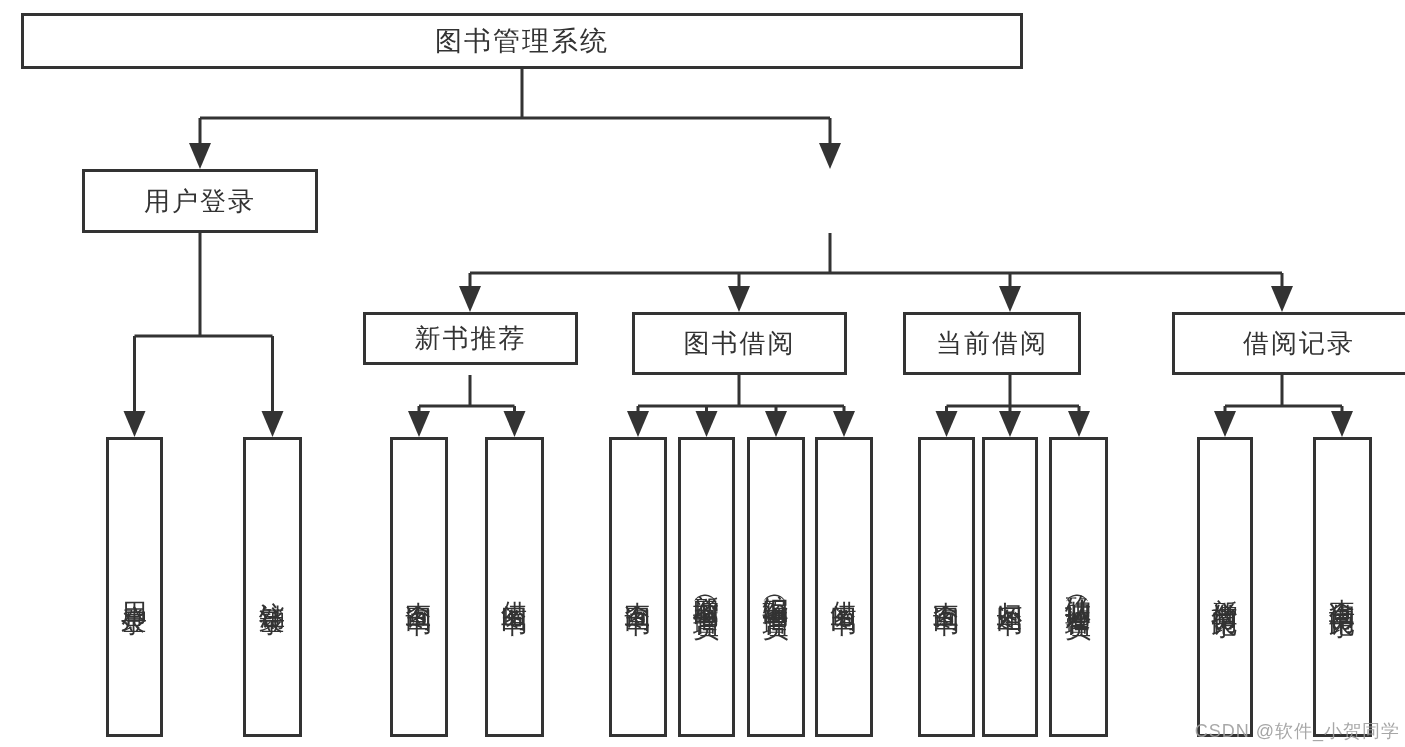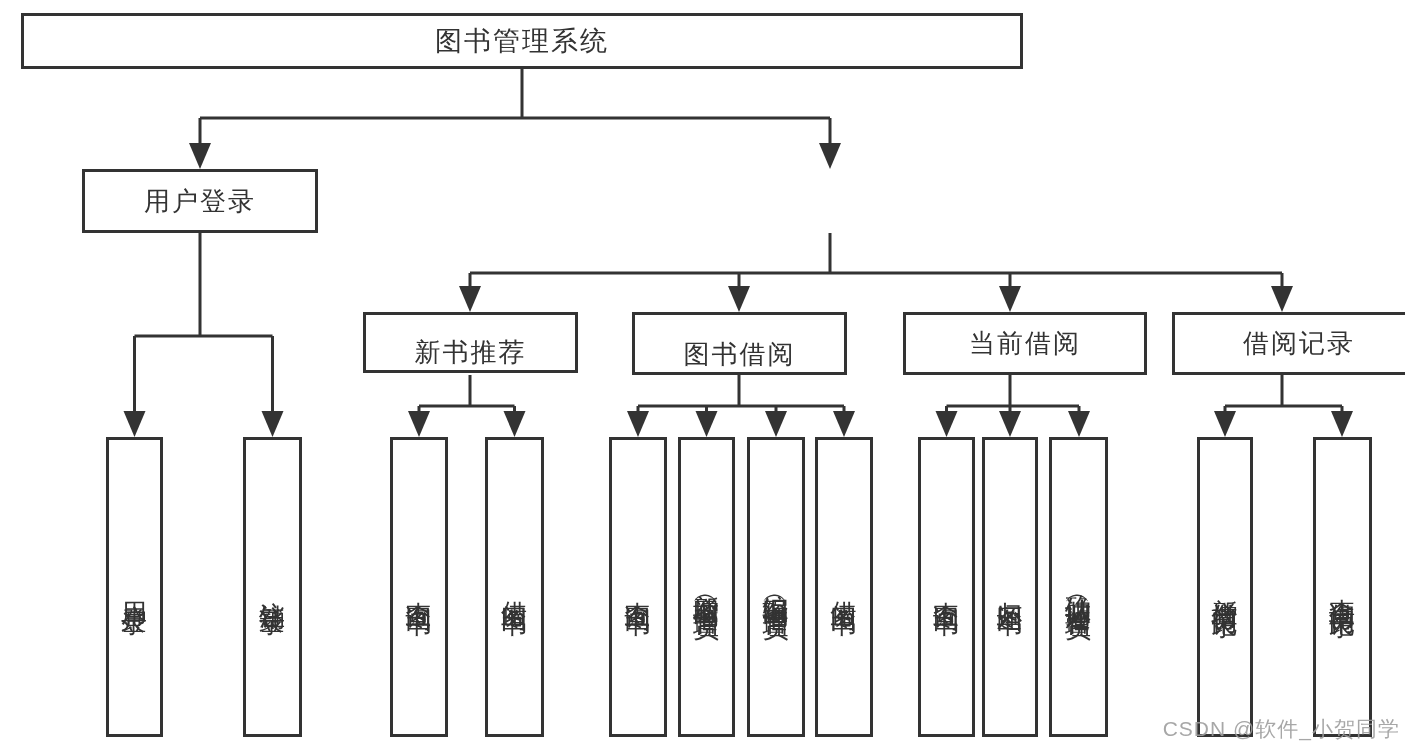--- a/index.html
+++ b/index.html
@@ -27,21 +27,21 @@
     font-size:26px;
     writing-mode:vertical-rl;
     text-orientation:mixed;
     line-height:1;
     letter-spacing:3px;
     text-align:center;
   }
   #watermark{
     position:absolute;
     right:5px;bottom:4px;
-    font-size:21px;
+    font-size:18px;
     color:#9e9e9e;
     letter-spacing:1px;
     z-index:3;
     opacity:.9;
     white-space:nowrap;
     margin-top:23px;
   }
 </style>
 </head>
 <body>
@@ -82,27 +82,27 @@
   </svg>
 
   <div class="box rootbox" style="left:21px;top:13px;width:1002px;height:56px;">
     <span>图书管理系统</span>
   </div>
 
   <div class="box hbox" style="left:82px;top:169px;width:236px;height:64px;">
     <span>用户登录</span>
   </div>
 
-  <div class="box hbox" style="left:363px;top:312px;width:215px;height:61px;align-items:flex-end;">
+  <div class="box hbox" style="left:363px;top:312px;width:215px;height:53px;">
     <span>新书推荐</span>
   </div>
-  <div class="box hbox" style="left:632px;top:312px;width:215px;height:63px;align-items:flex-end;">
+  <div class="box hbox" style="left:632px;top:312px;width:215px;height:63px;">
     <span>图书借阅</span>
   </div>
-  <div class="box hbox" style="left:903px;top:312px;width:244px;height:63px;">
+  <div class="box hbox" style="left:903px;top:312px;width:178px;height:63px;">
     <span>当前借阅</span>
   </div>
   <div class="box hbox" style="left:1172px;top:312px;width:254px;height:63px;">
     <span>借阅记录</span>
   </div>
 
   <div class="box vbox" style="left:106px;top:437px;width:57px;height:300px;">
     <span>用户登录</span>
   </div>
   <div class="box vbox" style="left:243px;top:437px;width:59px;height:300px;">

